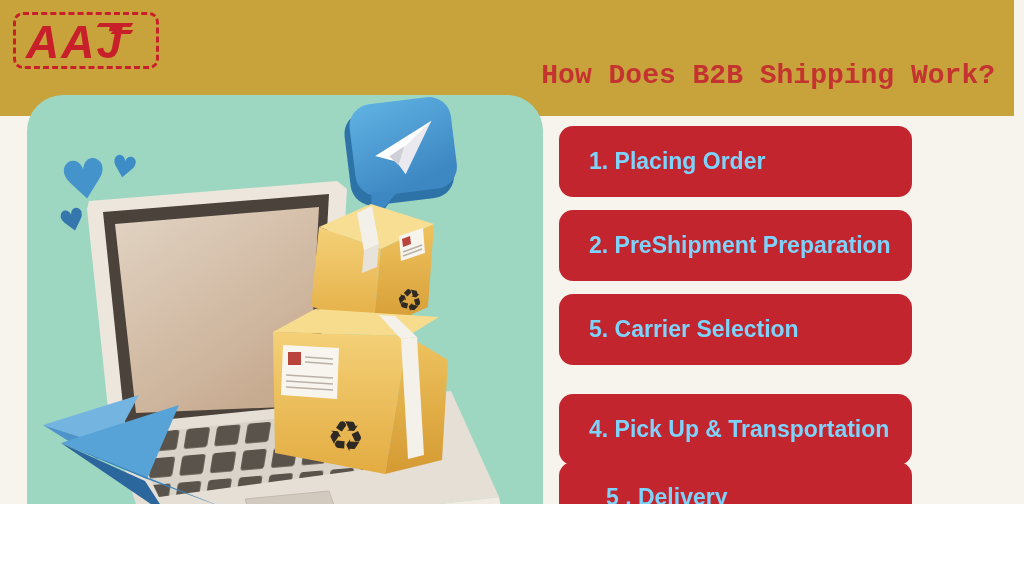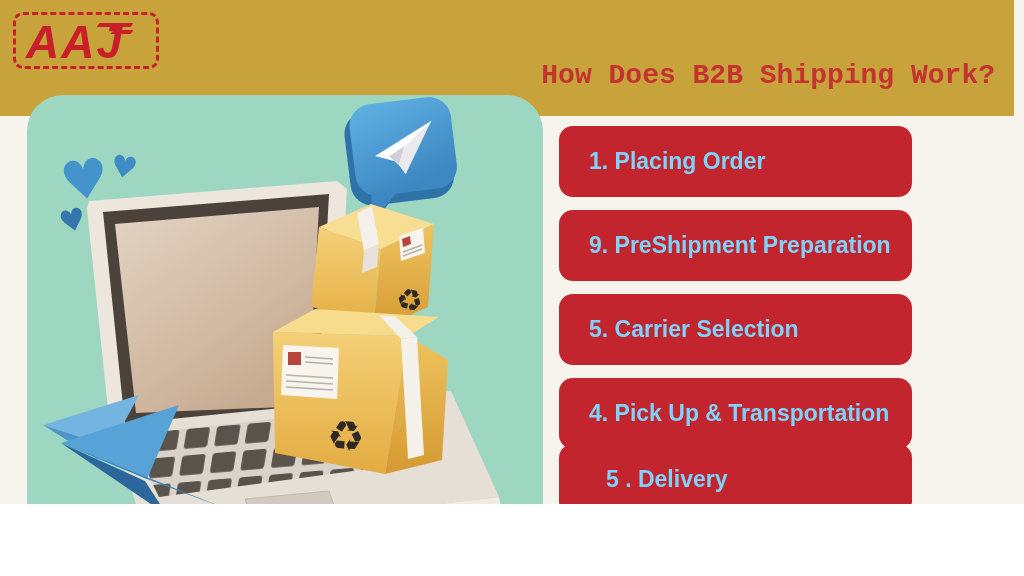--- a/index.html
+++ b/index.html
@@ -50,22 +50,22 @@
   .step{
     position:absolute;left:0;width:353px;height:71px;
     background:#C2252E;border-radius:14px;
     color:#7dd3fc;font-size:23px;font-weight:700;
     display:flex;align-items:center;padding-left:30px;
     box-sizing:border-box;
   }
   .step:nth-child(1){top:0;}
   .step:nth-child(2){top:84px;}
   .step:nth-child(3){top:168px;}
-  .step:nth-child(4){top:252px;}
-  .step:nth-child(5){top:318px;padding-left:47px;}
+  .step:nth-child(4){top:268px;}
+  .step:nth-child(5){top:336px;padding-left:47px;}
 </style>
 </head>
 <body>
 
 <div class="canvas">
 
   <div class="band band-top"></div>
   <div class="band band-bottom"></div>
 
   <div class="logo-box">
@@ -169,19 +169,19 @@
         <line x1="259" y1="280" x2="306" y2="283" stroke="#B9B1A6" stroke-width="1.5"></line>
         <line x1="259" y1="286" x2="306" y2="289" stroke="#B9B1A6" stroke-width="1.5"></line>
         <line x1="259" y1="292" x2="306" y2="295" stroke="#B9B1A6" stroke-width="1.5"></line>
         <text x="300" y="356" font-size="42" fill="#2E2923" font-family="DejaVu Sans, sans-serif" transform="rotate(4 320 340)">♻</text>
       </g>
     </svg>
   </div>
 
   <div class="steps">
     <div class="step">1. Placing Order</div>
-    <div class="step">9. PreShipment Preparation</div>
+    <div class="step">2. PreShipment Preparation</div>
     <div class="step">5. Carrier Selection</div>
     <div class="step">4. Pick Up &amp; Transportation</div>
     <div class="step">5 . Delivery</div>
   </div>
 
 </div>
 
 </body></html>

